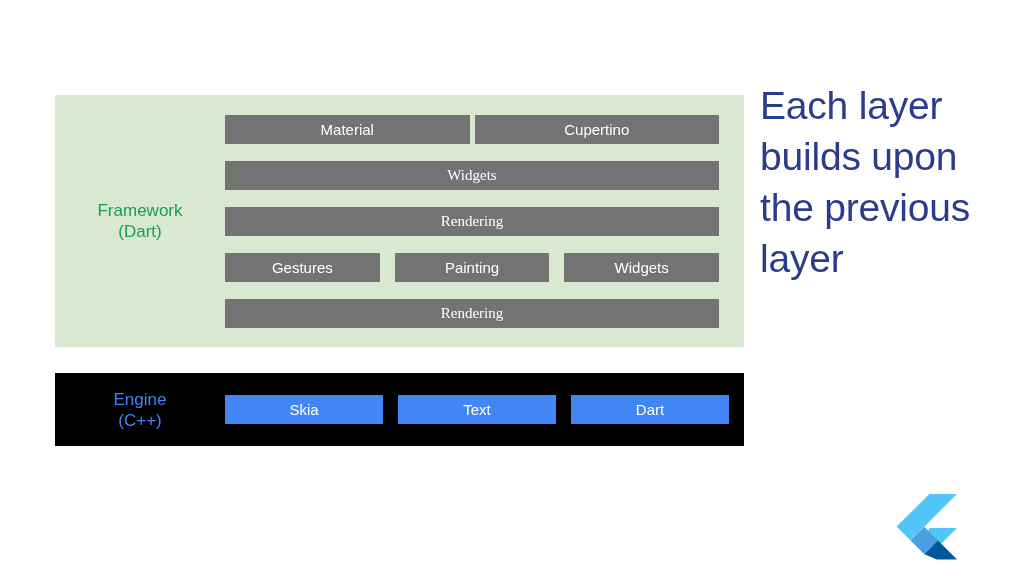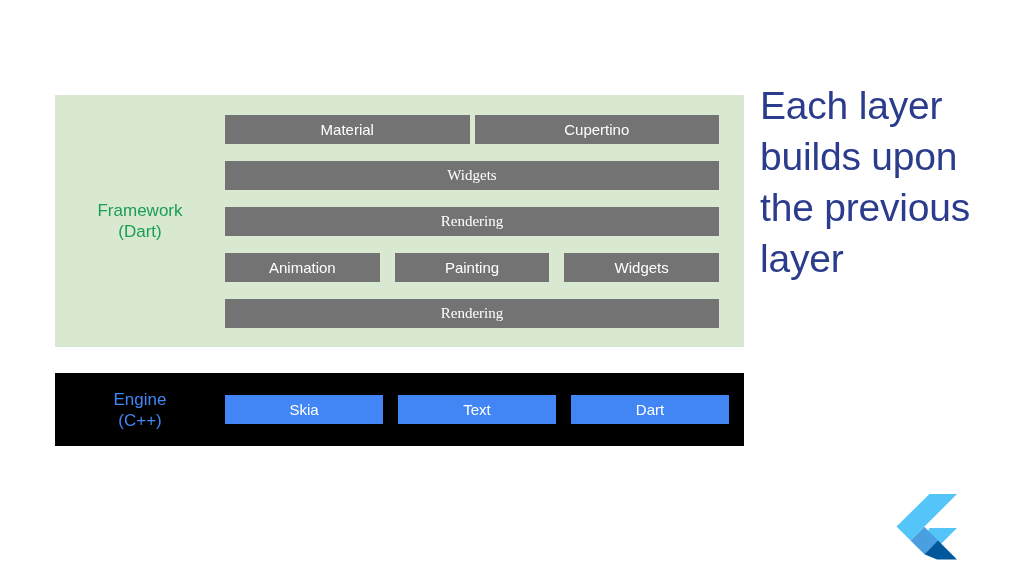--- a/index.html
+++ b/index.html
@@ -133,21 +133,21 @@
 
       <div class="row full">
         <div class="box green">Widgets</div>
       </div>
 
       <div class="row full">
         <div class="box green">Rendering</div>
       </div>
 
       <div class="row split3">
-        <div class="box green">Animation</div>
+        <div class="box green">Gestures</div>
         <div class="box green">Painting</div>
         <div class="box green">Widgets</div>
       </div>
 
       <div class="row full">
         <div class="box green">Rendering</div>
       </div>
 
     </div>
   </div>

